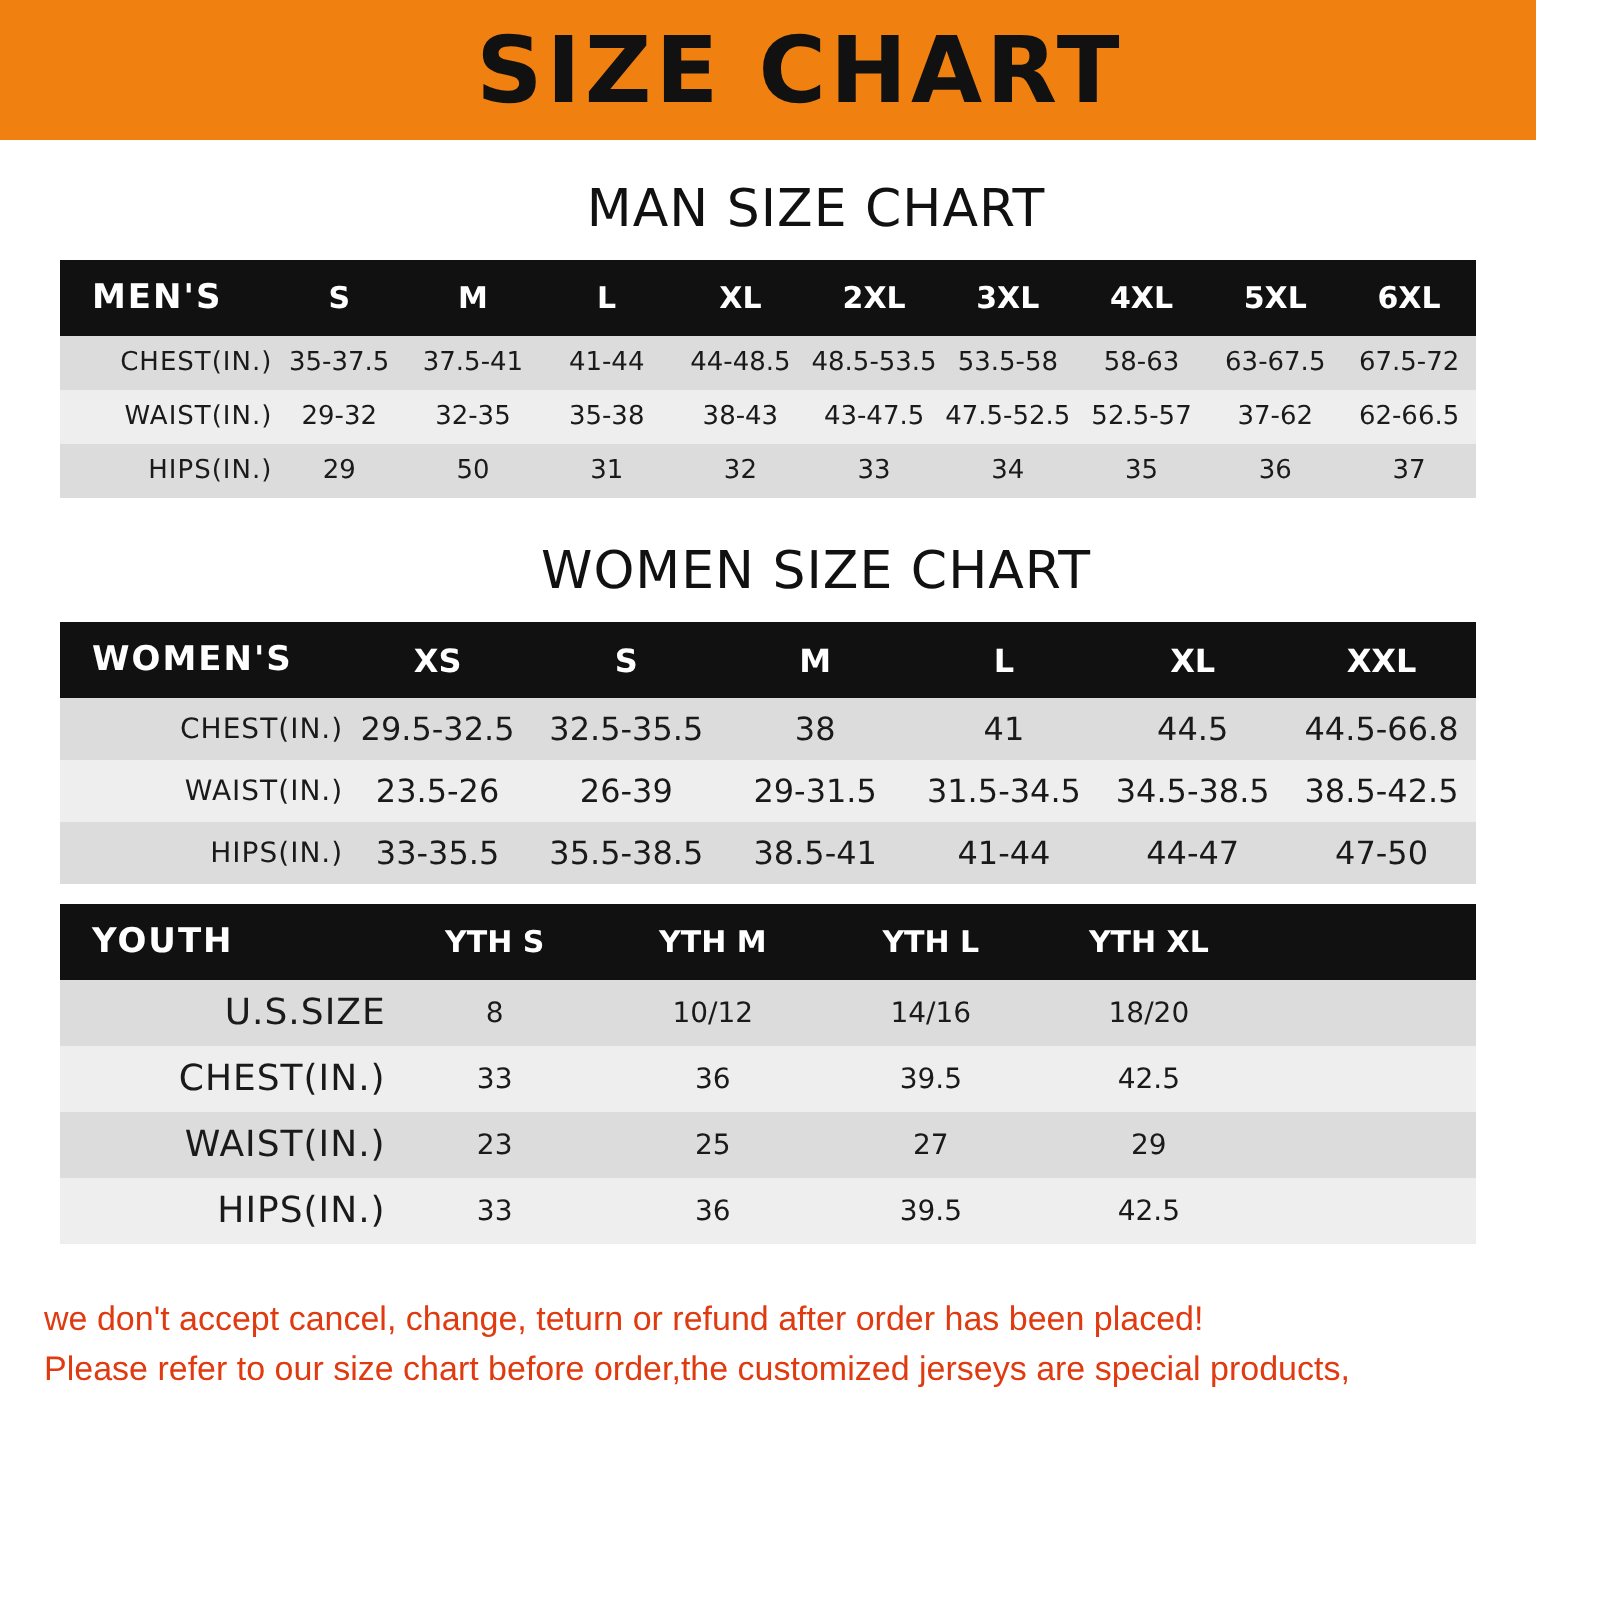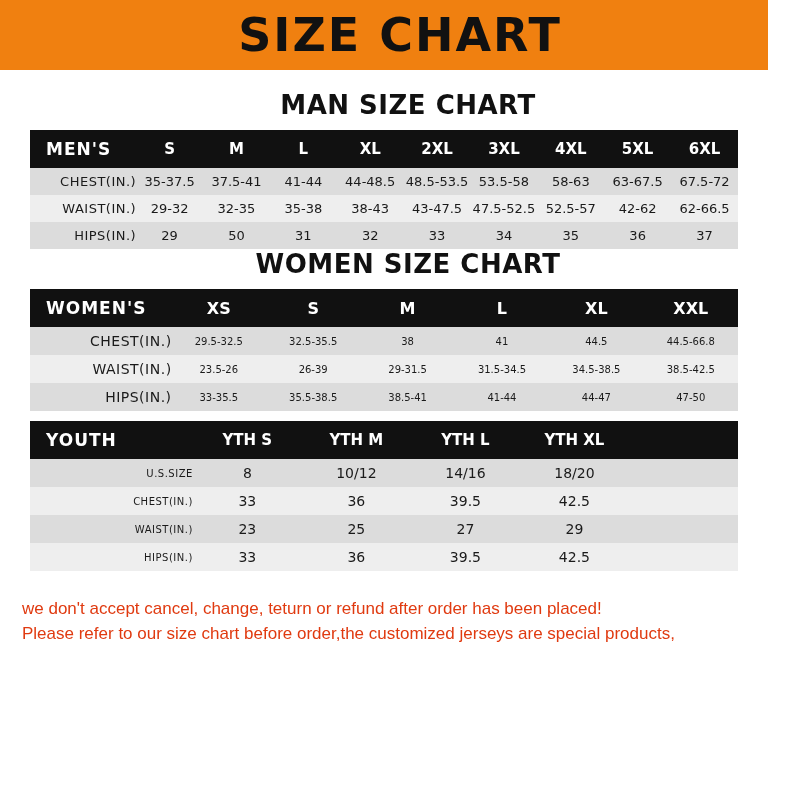--- a/index.html
+++ b/index.html
@@ -32,28 +32,28 @@
     font-weight: bold;
     font-size: 46px;
     letter-spacing: 2px;
     color: #111111;
     line-height: 1;
   }
   
   .section-title {
     text-align: center;
     font-family: "DejaVu Sans", sans-serif;
-    font-weight: bold;
+    font-weight: normal;
     font-size: 26px;
     color: #111111;
     letter-spacing: 0.5px;
     padding-left: 48px;
   }
   .sec1-title { margin-top: 20px; }
-  .sec2-title { }
+  .sec2-title { margin-top: 22px; }
   .sec3-title { margin-top: 24px; }
 
   
   .tbl-wrap {
     margin: 10px 30px 0 30px;
   }
   table.chart {
     width: 100%;
     border-collapse: collapse;
     table-layout: fixed;
@@ -95,23 +95,23 @@
     text-align: right;
   }
 
   
   .men col.c0 { width: 15%; }
   .women col.c0 { width: 20%; }
   .youth col.c0 { width: 23%; }
 
   .youth thead th { font-size: 15px; }
   .youth tbody td { font-size: 14px; }
-  .women tbody td { font-size: 10px; }
+  .women tbody td { font-size: 16px; }
   .women thead th { font-size: 16px; }
-  .youth tbody td.rowlabel { font-size: 10px; }
+  .youth tbody td.rowlabel { font-size: 18px; }
   .women tbody td.rowlabel { font-size: 14px; }
 
   
   .note {
     margin: 26px 22px 0 22px;
     color: #e03a10;
     font-size: 17px;
     line-height: 1.45;
     font-family: "Liberation Sans", sans-serif;
   }
@@ -170,21 +170,21 @@
         </tr>
         <tr class="even">
           <td class="rowlabel">WAIST(IN.)</td>
           <td>29-32</td>
           <td>32-35</td>
           <td>35-38</td>
           <td>38-43</td>
           <td>43-47.5</td>
           <td>47.5-52.5</td>
           <td>52.5-57</td>
-          <td>42-62</td>
+          <td>37-62</td>
           <td>62-66.5</td>
         </tr>
         <tr class="odd">
           <td class="rowlabel">HIPS(IN.)</td>
           <td>29</td>
           <td>50</td>
           <td>31</td>
           <td>32</td>
           <td>33</td>
           <td>34</td>

